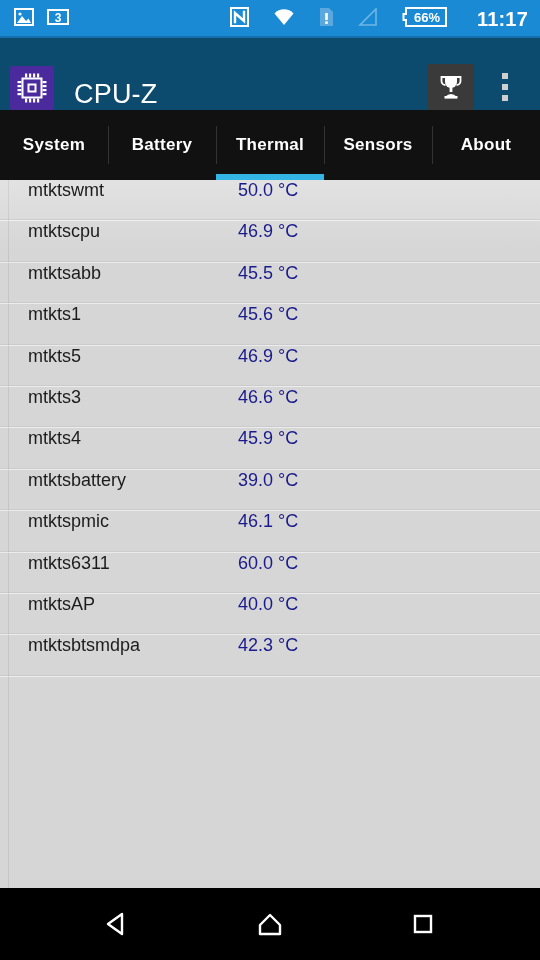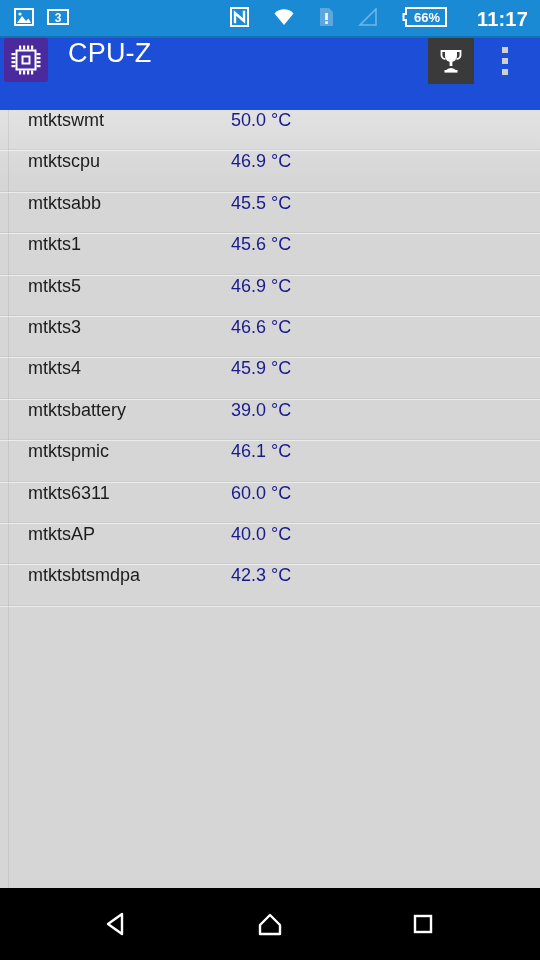--- a/index.html
+++ b/index.html
@@ -33,23 +33,23 @@
     line-height:1;
   }
   .statusbar:after{
     content:""; position:absolute; left:0; right:0; bottom:0; height:2px;
     background:rgba(0,0,0,0.18);
   }
 
   
   .appbar {
     height:72px; flex:0 0 72px;
-    background:#1d4ed8;
-    display:flex; align-items:flex-start;
-    padding:0 12px 0 4px;
+    background:#0c4a6e;
+    display:flex; align-items:flex-end;
+    padding:0 12px 0 10px;
   }
   .app-icon {
     width:44px; height:44px; flex:0 0 44px;
     background:#4b2a9e;
     border-radius:2px;
     display:flex; align-items:center; justify-content:center;
   }
   .app-title {
     color:#ffffff; font-size:27px; font-weight:normal;
     margin-left:20px; letter-spacing:0.2px;
@@ -113,21 +113,21 @@
     box-shadow:inset 0 -2px 0 -1px rgba(0,0,0,0.05);
     position:relative;
   }
   .row-label {
     color:#1c1c1c; font-size:18px;
     margin-left:28px;
     white-space:nowrap;
   }
   .row-value {
     color:#1a1a8c; font-size:18px;
-    position:absolute; left:231px;
+    position:absolute; left:238px;
     white-space:nowrap;
   }
 
   
   .navbar {
     height:72px; flex:0 0 72px;
     background:#000000;
     display:flex; align-items:center; justify-content:space-around;
     padding:0 40px;
   }
@@ -235,20 +235,37 @@
         </svg>
       </div>
       <div class="overflow-btn">
         <span class="dot"></span>
         <span class="dot"></span>
         <span class="dot"></span>
       </div>
     </div>
   </div>
 
+  <div class="tabbar">
+    <div class="tab">
+      <span>System</span>
+    </div>
+    <div class="tab">
+      <span>Battery</span>
+    </div>
+    <div class="tab active">
+      <span>Thermal</span>
+    </div>
+    <div class="tab">
+      <span>Sensors</span>
+    </div>
+    <div class="tab">
+      <span>About</span>
+    </div>
+  </div>
 
   <div class="content">
     <div class="list" id="thermal-list">
         <div class="row">
           <span class="row-label">mtktswmt</span>
           <span class="row-value">50.0 °C</span>
         </div>
         <div class="row">
           <span class="row-label">mtktscpu</span>
           <span class="row-value">46.9 °C</span>

